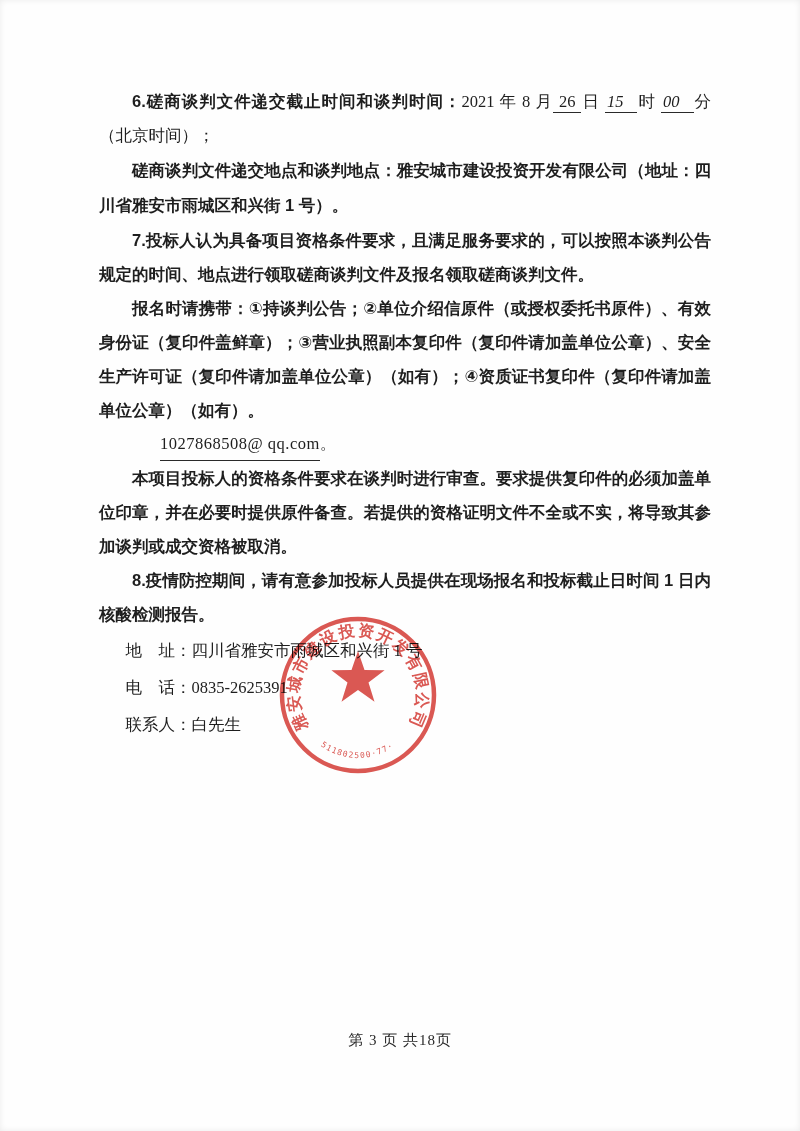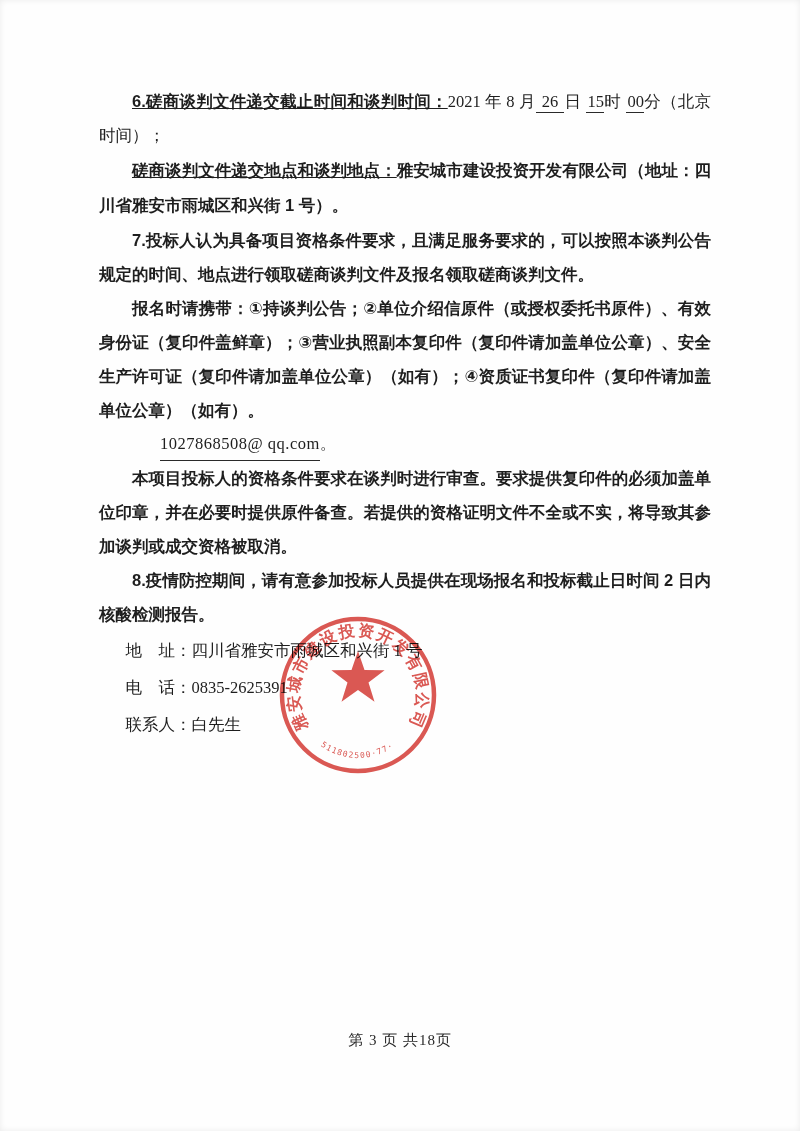--- a/index.html
+++ b/index.html
@@ -18,29 +18,30 @@
     left: 99px;
     top: 84px;
     width: 612px;
     font-size: 16.5px;
     line-height: 34px;
     text-align: justify;
   }
   .content p { margin: 0; text-indent: 2em; }
   
   .b { font-weight: 700; font-family: "Liberation Sans", "DejaVu Sans", sans-serif; }
-  .lbl { font-weight: 700; font-family: "Liberation Sans", "DejaVu Sans", sans-serif; text-decoration: underline; }
+  .lbl { font-weight: 700; font-family: "Liberation Sans", "DejaVu Sans", sans-serif; }
   .val { font-weight: 400; font-family: "Liberation Serif", "DejaVu Serif", serif; margin-top: 8px; }
   .u {
     border-bottom: 1.6px solid #2a2a2a;
     padding: 0 6px 1px 6px;
   }
   .u2 {
     border-bottom: 1.6px solid #2a2a2a;
-    padding: 0 0 1px 2px;
+    padding: 0 14px 1px 2px;
+    font-style: italic;
   }
   .email-line {
     text-indent: 0 !important;
     padding-left: 61px;
   }
   .email {
     border-bottom: 1.6px solid #2a2a2a;
     padding-bottom: 7px;
     letter-spacing: 0.5px;
   }
@@ -92,21 +93,21 @@
 
     <p class="b">7.投标人认为具备项目资格条件要求，且满足服务要求的，可以按照本谈判公告规定的时间、地点进行领取磋商谈判文件及报名领取磋商谈判文件。</p>
 
     <p class="b">报名时请携带：①持谈判公告；②单位介绍信原件（或授权委托书原件）、有效身份证（复印件盖鲜章）；③营业执照副本复印件（复印件请加盖单位公章）、安全生产许可证（复印件请加盖单位公章）（如有）；④资质证书复印件（复印件请加盖单位公章）（如有）。</p>
 
 
     <p class="email-line"><span class="email">1027868508@ qq.com</span><span>。</span></p>
 
     <p class="b">本项目投标人的资格条件要求在谈判时进行审查。要求提供复印件的必须加盖单位印章，并在必要时提供原件备查。若提供的资格证明文件不全或不实，将导致其参加谈判或成交资格被取消。</p>
 
-    <p class="b">8.疫情防控期间，请有意参加投标人员提供在现场报名和投标截止日时间 2 日内核酸检测报告。</p>
+    <p class="b">8.疫情防控期间，请有意参加投标人员提供在现场报名和投标截止日时间 1 日内核酸检测报告。</p>
 
 
 
     <p class="contact-line"><span>地　址：</span><span>四川省雅安市雨城区和兴街 1 号</span></p>
 
     <p class="contact-line"><span>电　话：</span><span>0835-2625391</span></p>
 
     <p class="contact-line"><span>联系人：</span><span>白先生</span></p>
 
   </div>

